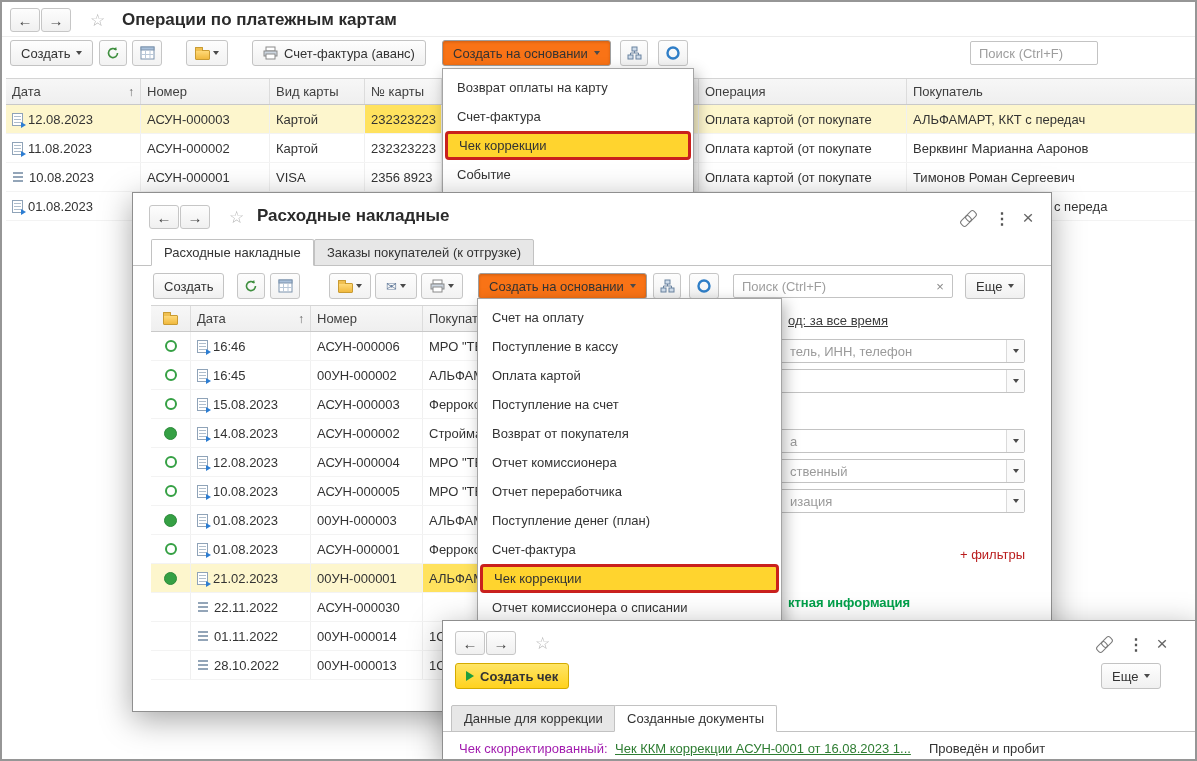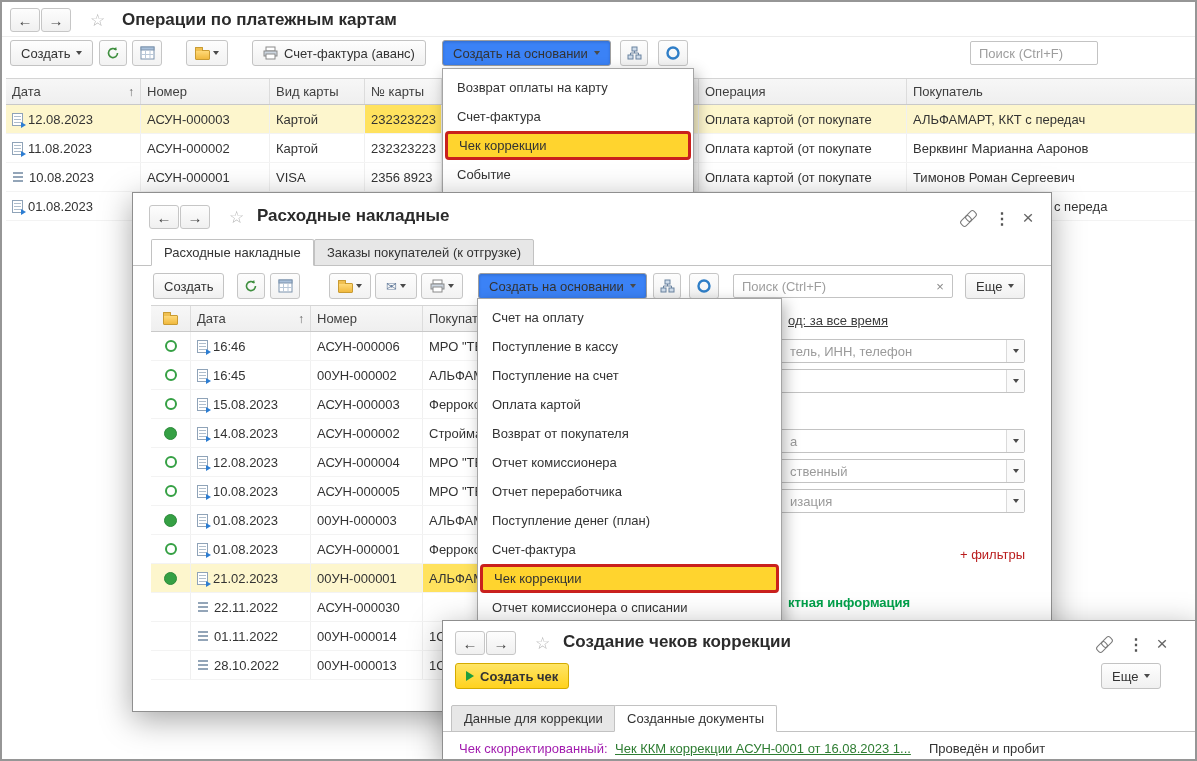--- a/index.html
+++ b/index.html
@@ -7,21 +7,21 @@
   #screen{position:relative;width:1197px;height:761px;background:#fff;border:2px solid #969696;overflow:hidden}
   .abs{position:absolute}
   .navb{position:absolute;width:30px;height:24px;border:1px solid #c6c6c6;border-radius:3px;
         background:linear-gradient(#fdfdfd,#f0f0f0);display:flex;align-items:center;justify-content:center;
         font-size:15px;color:#444}
   .star{position:absolute;font-size:17px;color:#b5b5b5}
   .wtitle{position:absolute;font-size:17px;font-weight:bold;color:#2b2b2b;white-space:nowrap}
   .btn{position:absolute;display:inline-flex;align-items:center;gap:6px;height:26px;padding:0 10px;
        border:1px solid #c3c3c3;border-radius:3px;background:linear-gradient(#fefefe,#f0f0f0);
        font-size:13px;color:#333;white-space:nowrap}
-  .btn.pressed{background:#3b82f6;border-color:#9f9f9f;box-shadow:inset 0 1px 3px rgba(0,0,0,.18)}
+  .btn.pressed{background:#f97316;border-color:#9f9f9f;box-shadow:inset 0 1px 3px rgba(0,0,0,.18)}
   .ibtn{position:absolute;display:flex;align-items:center;justify-content:center;gap:3px;width:28px;height:26px;
         border:1px solid #c6c6c6;border-radius:3px;background:linear-gradient(#fdfdfd,#f2f2f2)}
   .ibtn.w42{width:42px}
   .car{width:0;height:0;border-left:3.5px solid transparent;border-right:3.5px solid transparent;border-top:4px solid #4a4a4a;display:inline-block}
   .inp{position:absolute;height:24px;border:1px solid #c3c3c3;border-radius:2px;padding:0 8px;font-size:13px;color:#333;font-family:"Liberation Sans",sans-serif}
   .inp::placeholder{color:#9e9e9e}
   .menu{position:absolute;background:#fff;border:1px solid #a5a5a5;box-shadow:3px 5px 14px rgba(0,0,0,.3);padding:4px 0}
   .menu-item{height:29px;line-height:29px;padding:0 14px;white-space:nowrap;color:#333}
   .menu-item.hl{margin:0 2px;background:#ffd42e;border:3px solid #c9201d;border-radius:4px;line-height:23px;padding:0 11px}
   .window{position:absolute;background:#fff;border:1px solid #8f8f8f;box-shadow:0 8px 30px rgba(0,0,0,.35)}
@@ -547,40 +547,39 @@
           <span class="car" style="margin:0"></span>
         </span>
     </div>
     <div style="position:absolute;left:570px;top:354px;width:322px;text-align:right;color:#b91c1c">+ фильтры</div>
     <span class="sechead" style="position:absolute;left:655px;top:402px">ктная информация</span>
   </div>
 
   <div class="menu" style="left:475px;top:296px;width:305px;z-index:30">
     <div class="menu-item">Счет на оплату</div>
     <div class="menu-item">Поступление в кассу</div>
+    <div class="menu-item">Оплата картой</div>
     <div class="menu-item">Поступление на счет</div>
-    <div class="menu-item">Оплата картой</div>
     <div class="menu-item">Возврат от покупателя</div>
     <div class="menu-item">Отчет комиссионера</div>
     <div class="menu-item">Отчет переработчика</div>
     <div class="menu-item">Поступление денег (план)</div>
     <div class="menu-item">Счет-фактура</div>
     <div class="menu-item hl">Чек коррекции</div>
     <div class="menu-item">Отчет комиссионера о списании</div>
   </div>
 
   <div class="window" style="left:440px;top:618px;width:757px;height:143px;z-index:40">
     <div class="navb" style="left:12px;top:10px">
         <span>←</span>
       </div>
     <div class="navb" style="left:43px;top:10px">
         <span>→</span>
       </div>
     <span class="star" style="left:92px;top:12px">☆</span>
-    <span class="wtitle" style="left:120px;top:11px">Создание чеков коррекции</span>
     <div class="wicon" style="left:650px;top:12px">
         <span class="chain-ic"></span>
       </div>
     <div class="wicon kebab" style="left:682px;top:12px">
         <span>⋮</span>
       </div>
     <div class="wicon" style="left:708px;top:12px;font-size:19px">
         <span>×</span>
       </div>
 

